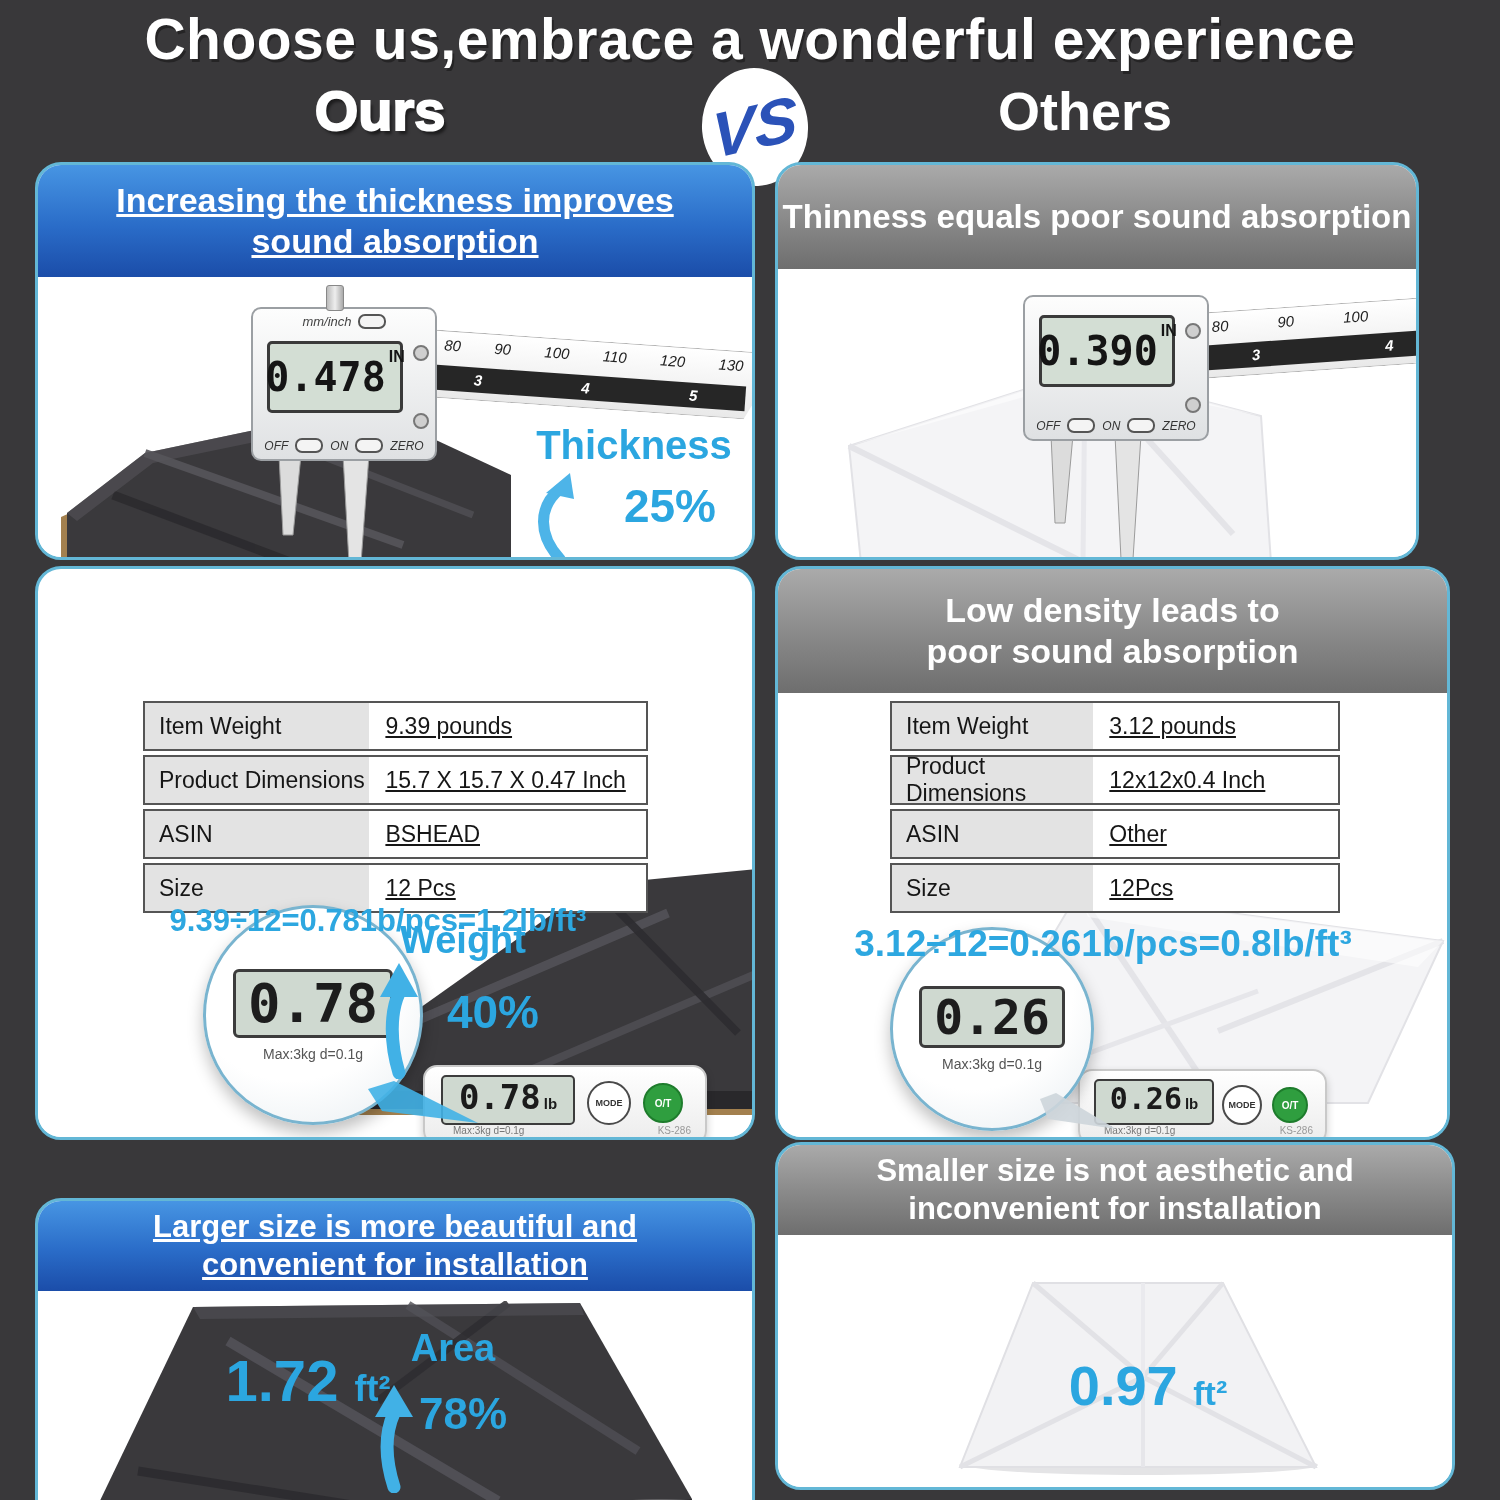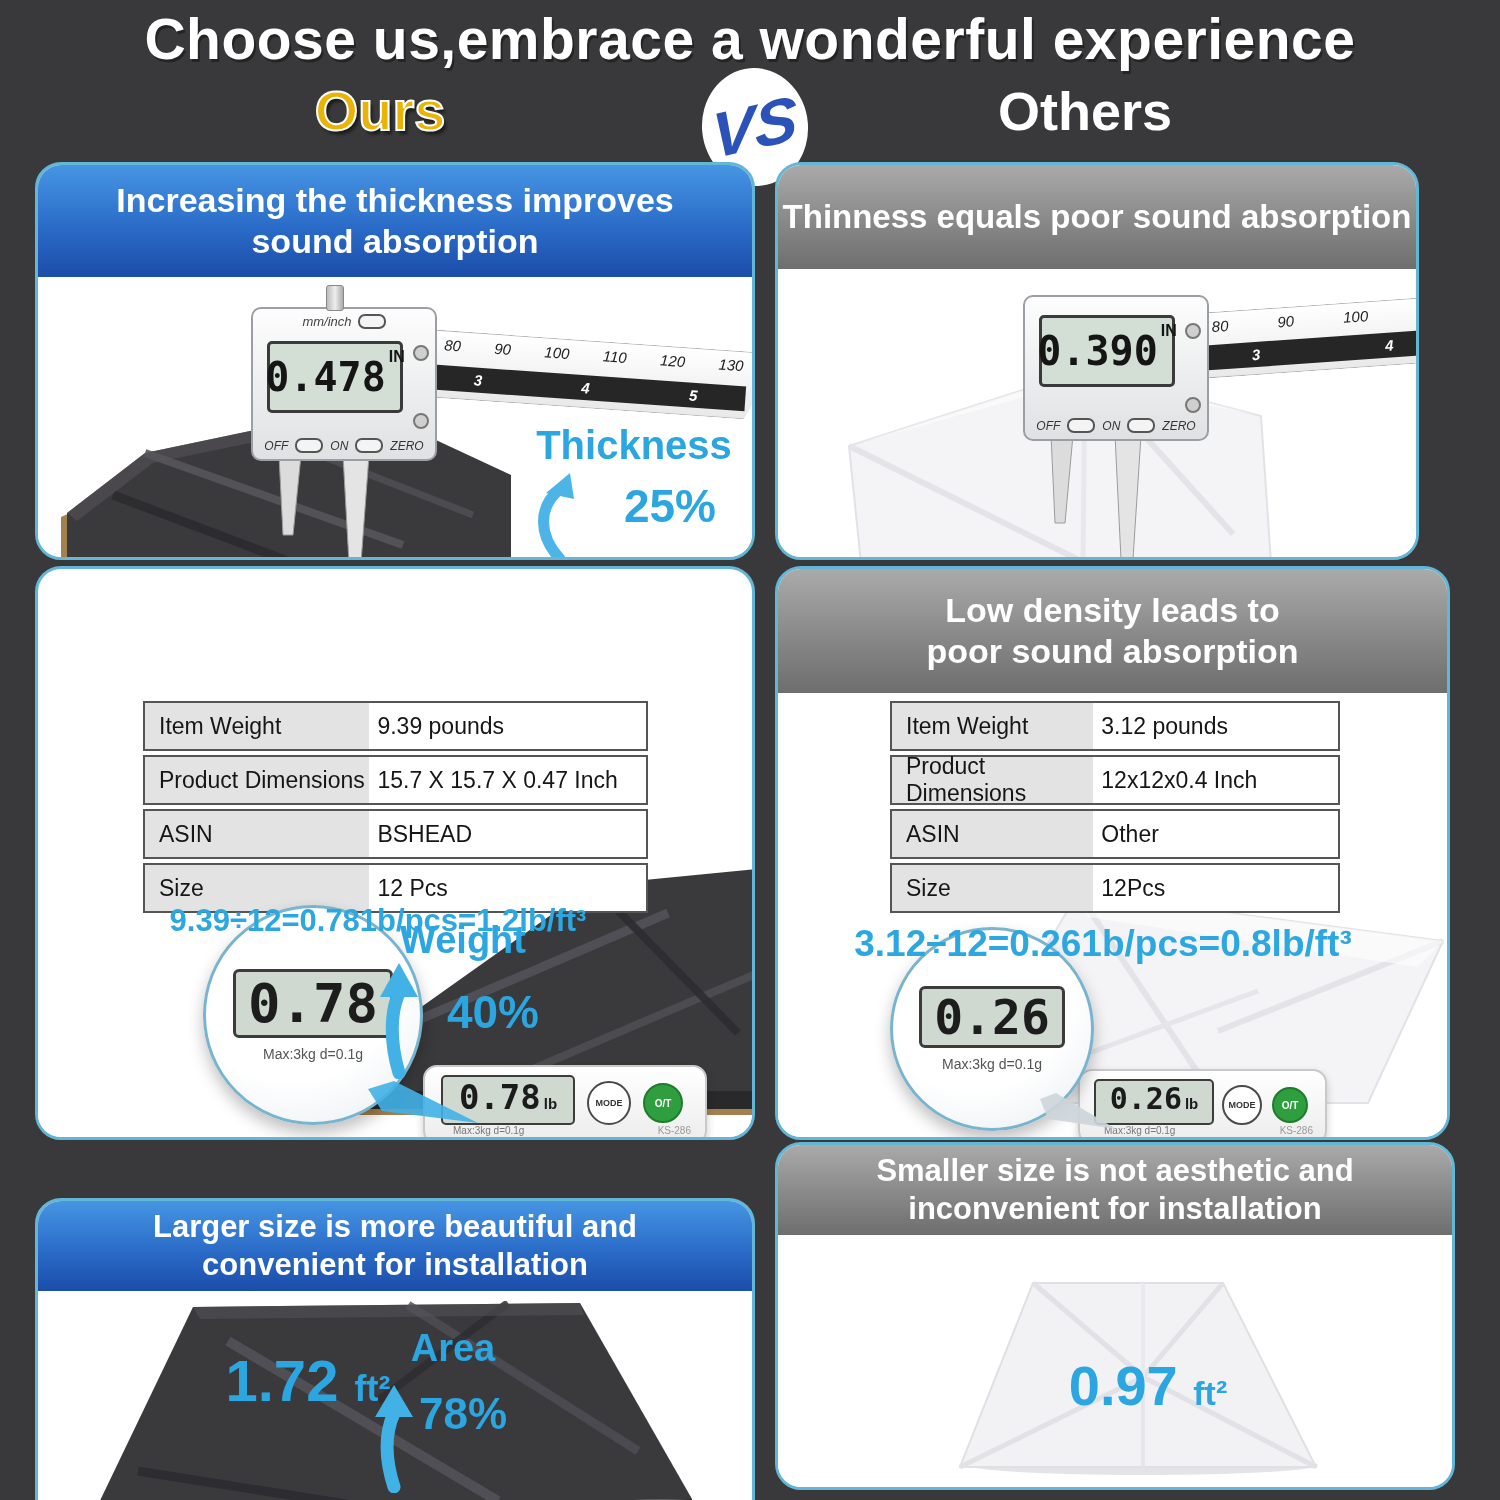--- a/index.html
+++ b/index.html
@@ -5,46 +5,46 @@
   html,body{margin:0;padding:0;background:#222;}
   .page{position:relative;width:1500px;height:1500px;background:#39383a;overflow:hidden;
         font-family:"Liberation Sans",sans-serif;}
   .abs{position:absolute;}
 
   
   .main-title{position:absolute;top:6px;left:0;width:1500px;text-align:center;
     font-size:57px;font-weight:bold;color:#fff;letter-spacing:0.5px;
     text-shadow:2px 3px 0 rgba(0,0,0,.35);}
   .ours-label{position:absolute;top:78px;left:180px;width:400px;text-align:center;
-    font-size:56px;font-weight:bold;color:#eab308;-webkit-text-stroke:2px #fff;
+    font-size:56px;font-weight:bold;color:#ffffff;-webkit-text-stroke:2px #fff;
     text-shadow:3px 4px 3px rgba(0,0,0,.5);}
   .others-label{position:absolute;top:80px;left:885px;width:400px;text-align:center;
     font-size:54px;font-weight:bold;color:#fff;}
   .vs-badge{position:absolute;top:68px;left:702px;width:106px;height:118px;background:#fff;
     border-radius:50%;display:flex;align-items:center;justify-content:center;transform:rotate(-5deg);}
   .vs-badge .vs-text{font-size:64px;font-weight:bold;font-style:italic;color:#2b52b8;
     transform:skewX(-10deg) rotate(-8deg);}
 
   
   .panel{position:absolute;border-radius:26px;background:#fff;border:3px solid #63b7d6;
     overflow:hidden;box-sizing:border-box;}
   .panel-header{position:absolute;left:0;top:0;width:100%;display:flex;align-items:center;
     justify-content:center;text-align:center;color:#fff;font-weight:bold;white-space:pre-line;
     line-height:1.22;box-sizing:border-box;}
-  .hdr-blue{background:linear-gradient(180deg,#4795e3 0%,#2a6cc8 55%,#1b4da9 100%);}
+  .hdr-blue{background:linear-gradient(180deg,#4795e3 0%,#2a6cc8 55%,#1b4da9 100%);text-decoration:underline;}
   .hdr-gray{background:linear-gradient(180deg,#aaaaaa 0%,#8b8b8b 50%,#6e6e6e 100%);}
   .panel-body{position:absolute;left:0;right:0;bottom:0;background:#fff;overflow:hidden;}
 
   
   .spec-table{position:absolute;}
   .spec-row{display:flex;height:46px;border:2px solid #555;margin-bottom:4px;background:#fff;}
   .spec-label{width:42%;background:#e3e3e3;display:flex;align-items:center;padding-left:14px;
     font-size:23px;color:#161616;}
-  .spec-value{flex:1;display:flex;align-items:center;padding-left:8px;font-size:23px;
-    color:#161616;background:#fff;}
+  .spec-value{flex:1;display:flex;align-items:center;padding-left:16px;font-size:23px;
+    color:#161616;background:#fff;text-decoration:underline;}
 
   .formula{position:absolute;text-align:center;font-weight:bold;color:#2da7e0;z-index:5;}
   .callout{position:absolute;text-align:center;font-weight:bold;color:#2ba6e0;z-index:6;}
 
   
   .mag{position:absolute;border-radius:50%;z-index:4;
     background:radial-gradient(circle at 40% 30%,#ffffff 55%,#e6ecf0 100%);
     border:3px solid #79b4cf;box-shadow:0 8px 16px rgba(0,0,0,.25);
     display:flex;flex-direction:column;align-items:center;justify-content:center;}
   .mag-lcd{background:#cfd9d0;border:3px solid #3c3c3c;border-radius:6px;padding:0 12px;

